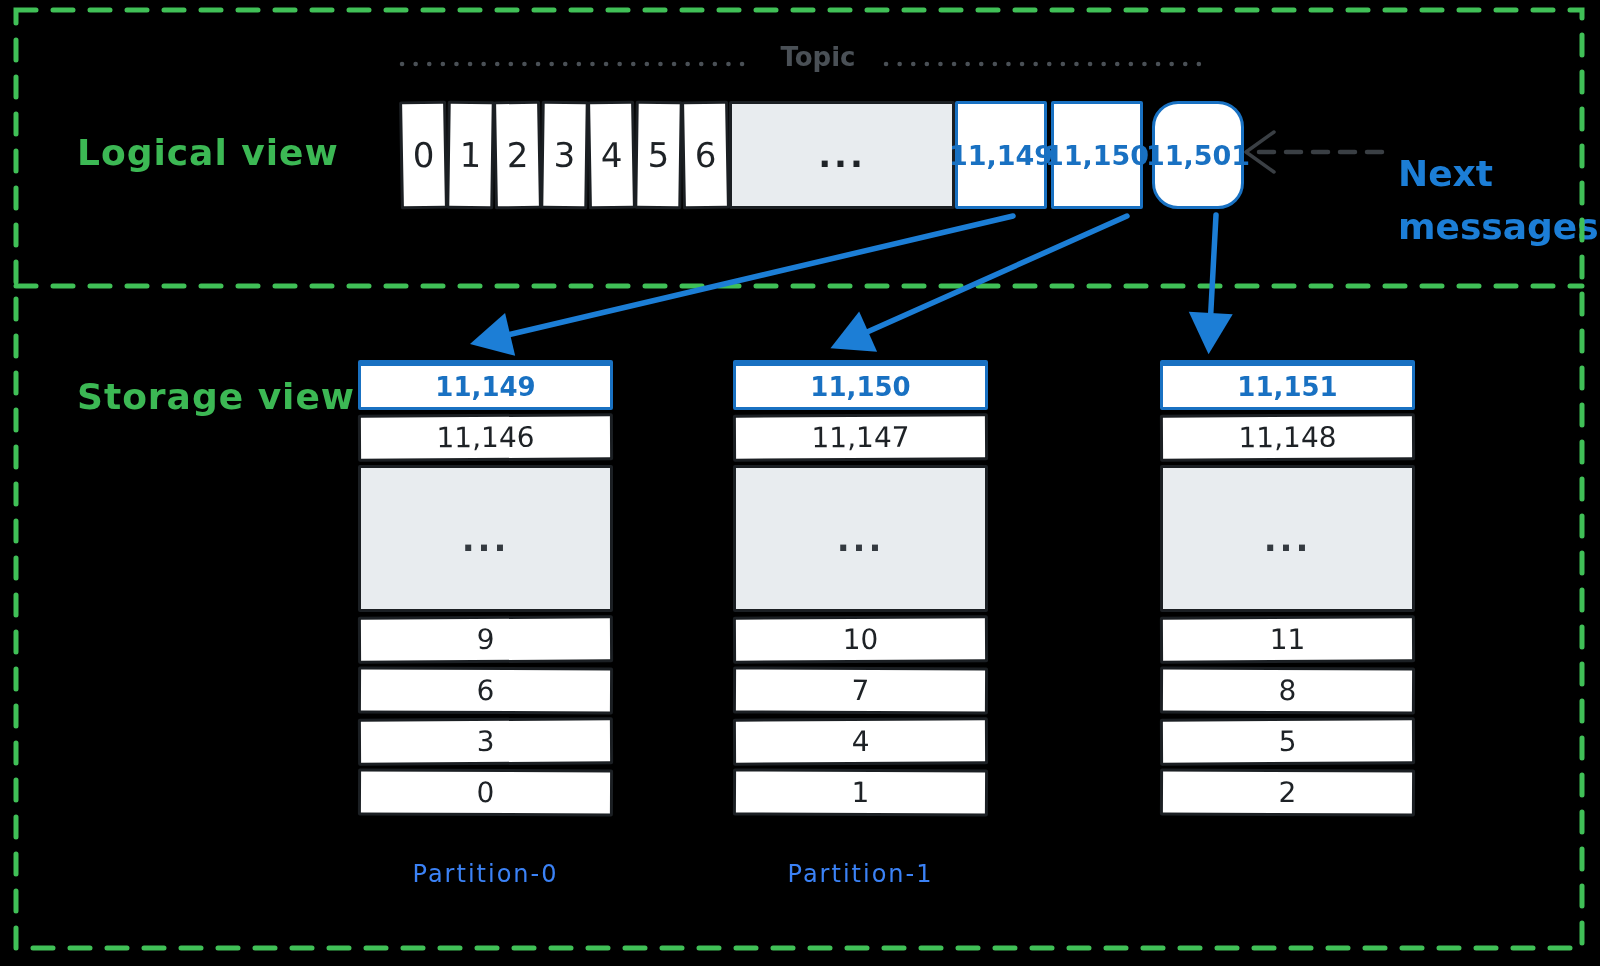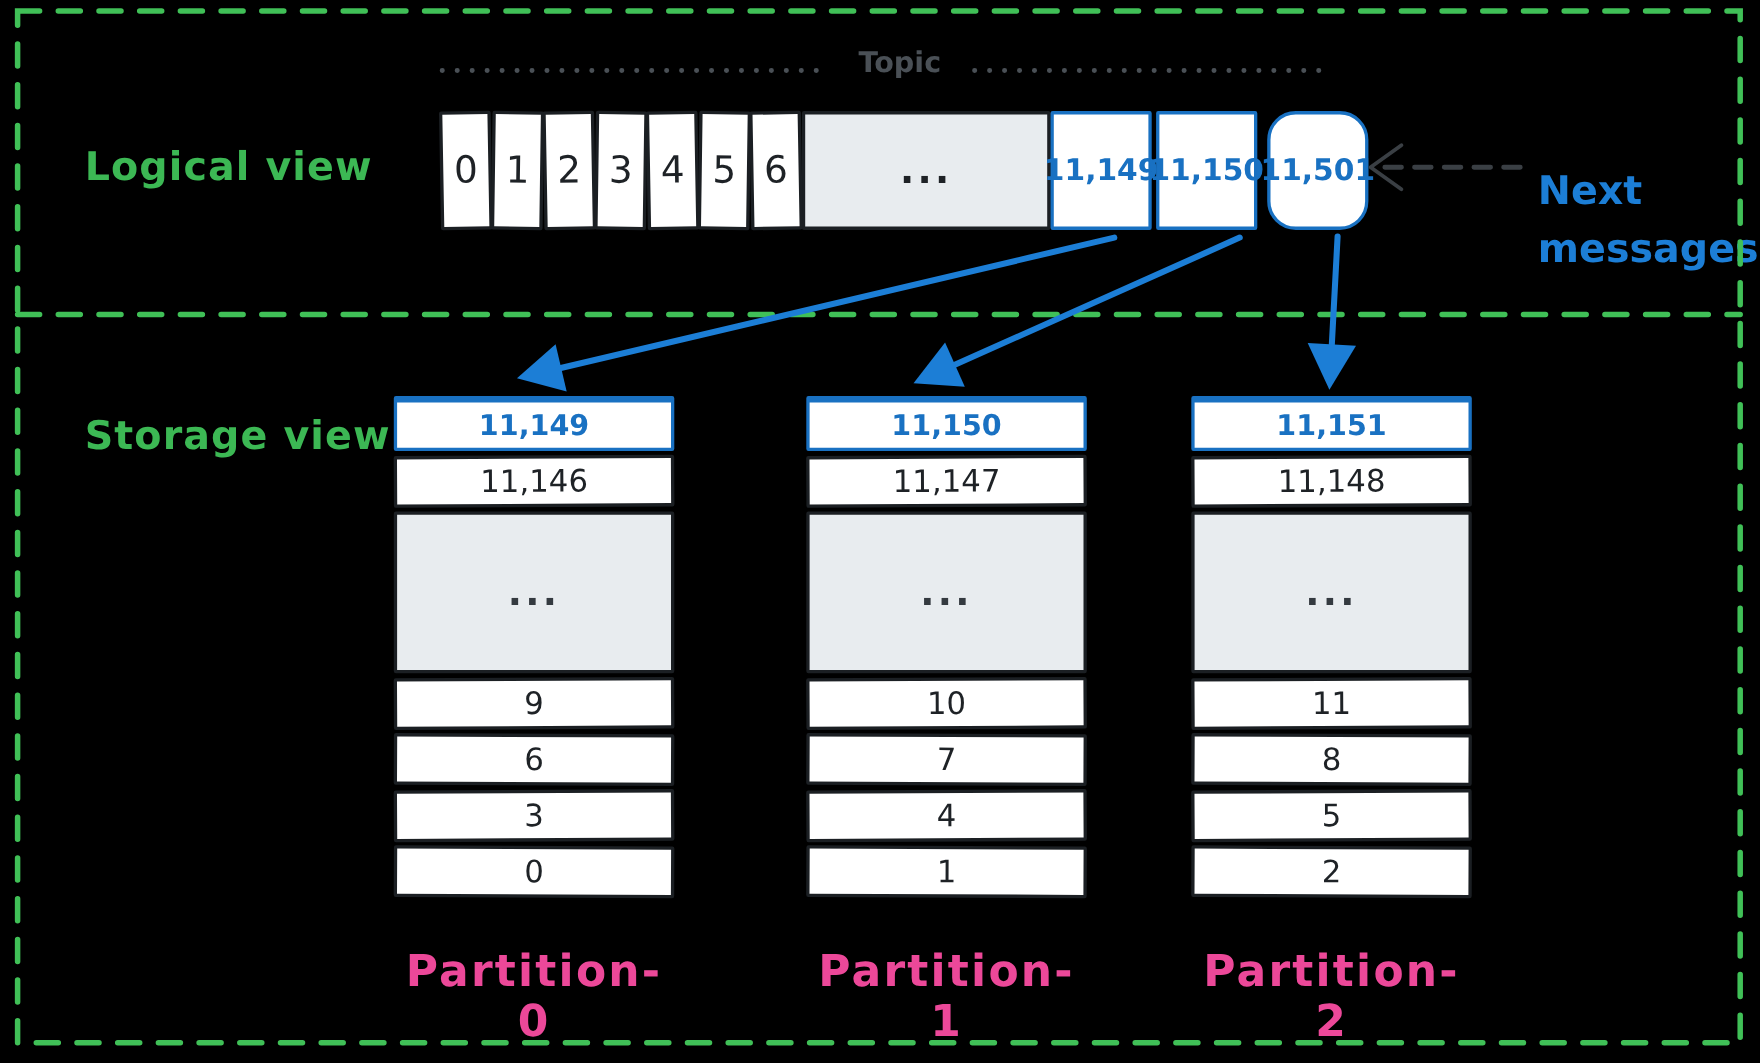--- a/index.html
+++ b/index.html
@@ -22,32 +22,32 @@
   .lcell.gray{width:226px;background:#e8ecef;font-weight:700;letter-spacing:3px;transform:none;}
   .lcell.blue{width:92px;border:3.5px solid #1971c2;color:#1971c2;font-size:27px;font-weight:700;transform:none;}
   .lcell.blue.g1{margin-left:4px;}
   .lcell.blue.g2{margin-left:9px;border-radius:26px;}
 
   .next-label{position:absolute;left:1398px;top:108px;z-index:2;font-size:36px;font-weight:700;
     color:#1c7ed6;line-height:53px;margin-top:39px;}
 
   
   .pcol{position:absolute;top:360px;width:255px;display:flex;flex-direction:column;gap:4px;z-index:2;}
-  .pcol.p0{left:358px;} .pcol.p1{left:733px;} .pcol.p2{left:1083px;}
+  .pcol.p0{left:358px;} .pcol.p1{left:733px;} .pcol.p2{left:1160px;}
   .phead{box-sizing:border-box;height:50px;background:#fff;border:3px solid #1971c2;border-top-width:6px;
     border-radius:2px;display:flex;align-items:center;justify-content:center;
     font-size:26px;font-weight:700;color:#1971c2;}
   .pcell{box-sizing:border-box;height:47px;background:#fff;border:3px solid #1b1f23;border-radius:2px;
     display:flex;align-items:center;justify-content:center;font-size:28px;font-weight:500;color:#1e2226;}
   .pcell:nth-child(odd){transform:rotate(0.25deg);}
   .pcell:nth-child(even){transform:rotate(-0.3deg);}
   .pgray{box-sizing:border-box;height:147px;background:#e8ecef;border:3px solid #1b1f23;border-radius:2px;
     display:flex;align-items:center;justify-content:center;font-size:34px;font-weight:700;
     letter-spacing:3px;color:#343a40;}
-  .plabel{margin-top:40px;text-align:center;font-size:40px;font-weight:700;color:#ec4899;letter-spacing:2px;}
+  .plabel{margin-top:40px;text-align:center;font-size:24px;font-weight:400;color:#3b82f6;letter-spacing:2px;}
 </style>
 </head>
 <body>
 
 <div class="canvas">
 
   <svg class="decor" viewBox="0 0 1600 966" xmlns="http://www.w3.org/2000/svg">
     <defs>
       <marker id="arrowBlue" markerWidth="9" markerHeight="9" refX="6.5" refY="4.5" orient="auto">
         <path d="M0.5,0.5 L8,4.5 L0.5,8.5 Z" fill="#1c7ed6"></path>
@@ -115,16 +115,15 @@
   </div>
 
   <div class="pcol p2">
     <div class="phead">11,151</div>
     <div class="pcell">11,148</div>
     <div class="pgray">...</div>
     <div class="pcell">11</div>
     <div class="pcell">8</div>
     <div class="pcell">5</div>
     <div class="pcell">2</div>
-    <div class="plabel">Partition-2</div>
   </div>
 
 </div>
 
 </body></html>

